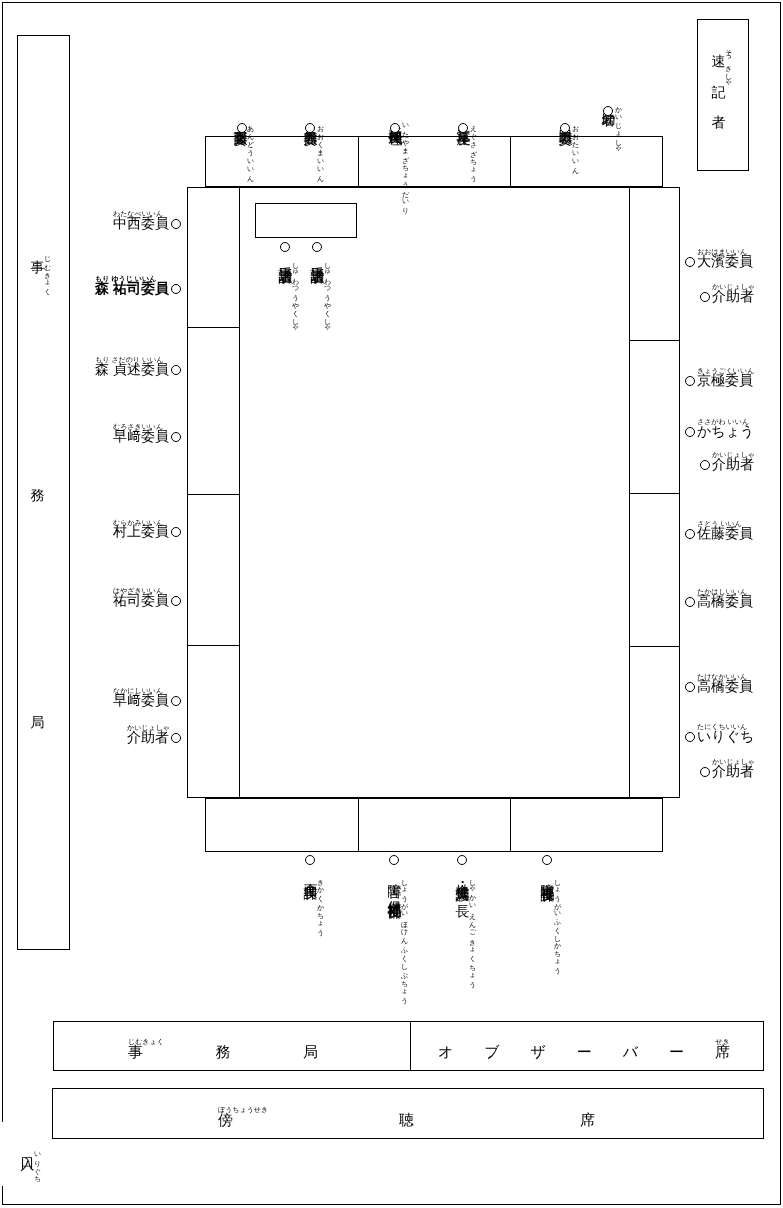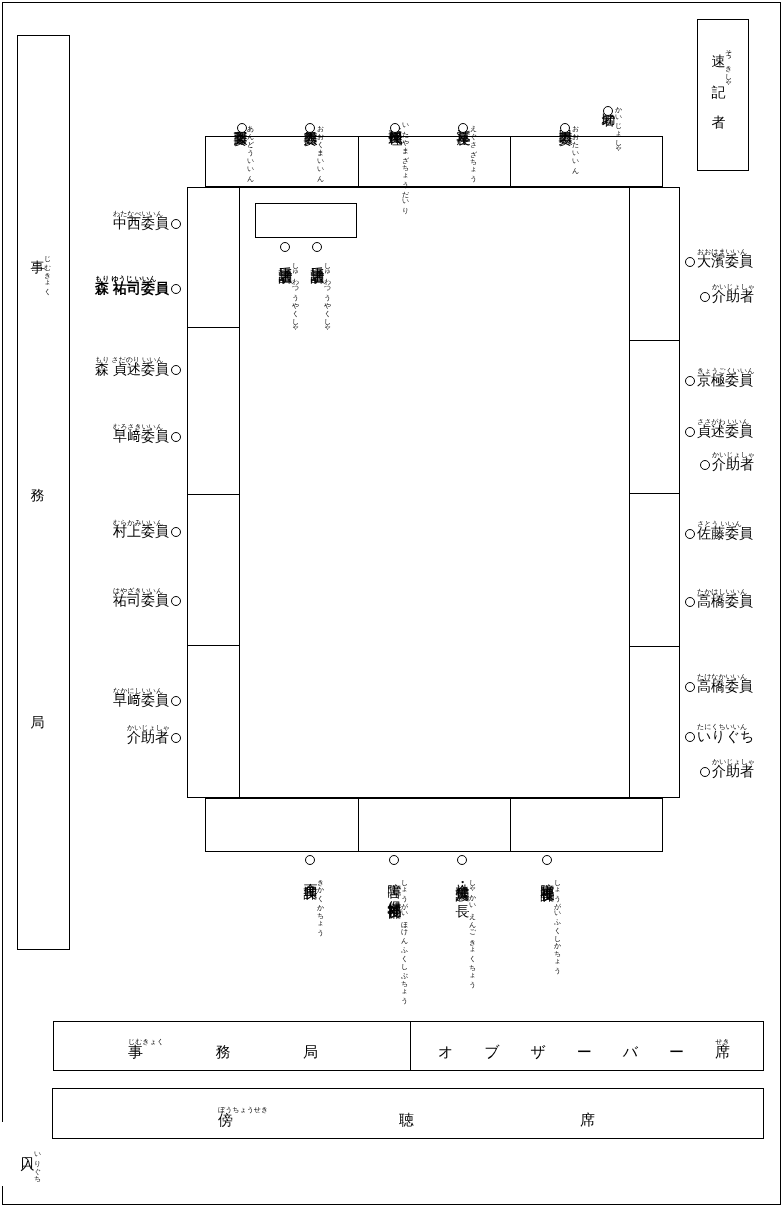--- a/index.html
+++ b/index.html
@@ -135,21 +135,21 @@
   <div class="hlabel" style="left:683px; top:253px;">
     <span class="dot"></span><span class="nm"><span>大濱委員</span>
       <span class="kana">おおはまいいん</span></span></div>
   <div class="hlabel" style="left:698px; top:288px;">
     <span class="dot"></span><span class="nm"><span>介助者</span>
       <span class="kana">かいじょしゃ</span></span></div>
   <div class="hlabel" style="left:683px; top:372px;">
     <span class="dot"></span><span class="nm"><span>京極委員</span>
       <span class="kana">きょうごくいいん</span></span></div>
   <div class="hlabel" style="left:683px; top:423px;">
-    <span class="dot"></span><span class="nm"><span>貞述委員</span>
+    <span class="dot"></span><span class="nm"><span>かちょう</span>
       <span class="kana">ささがわ いいん</span></span></div>
   <div class="hlabel" style="left:698px; top:456px;">
     <span class="dot"></span><span class="nm"><span>介助者</span>
       <span class="kana">かいじょしゃ</span></span></div>
   <div class="hlabel" style="left:683px; top:525px;">
     <span class="dot"></span><span class="nm"><span>佐藤委員</span>
       <span class="kana">さとう いいん</span></span></div>
   <div class="hlabel" style="left:683px; top:593px;">
     <span class="dot"></span><span class="nm"><span>高橋委員</span>
       <span class="kana">たかはしいいん</span></span></div>

